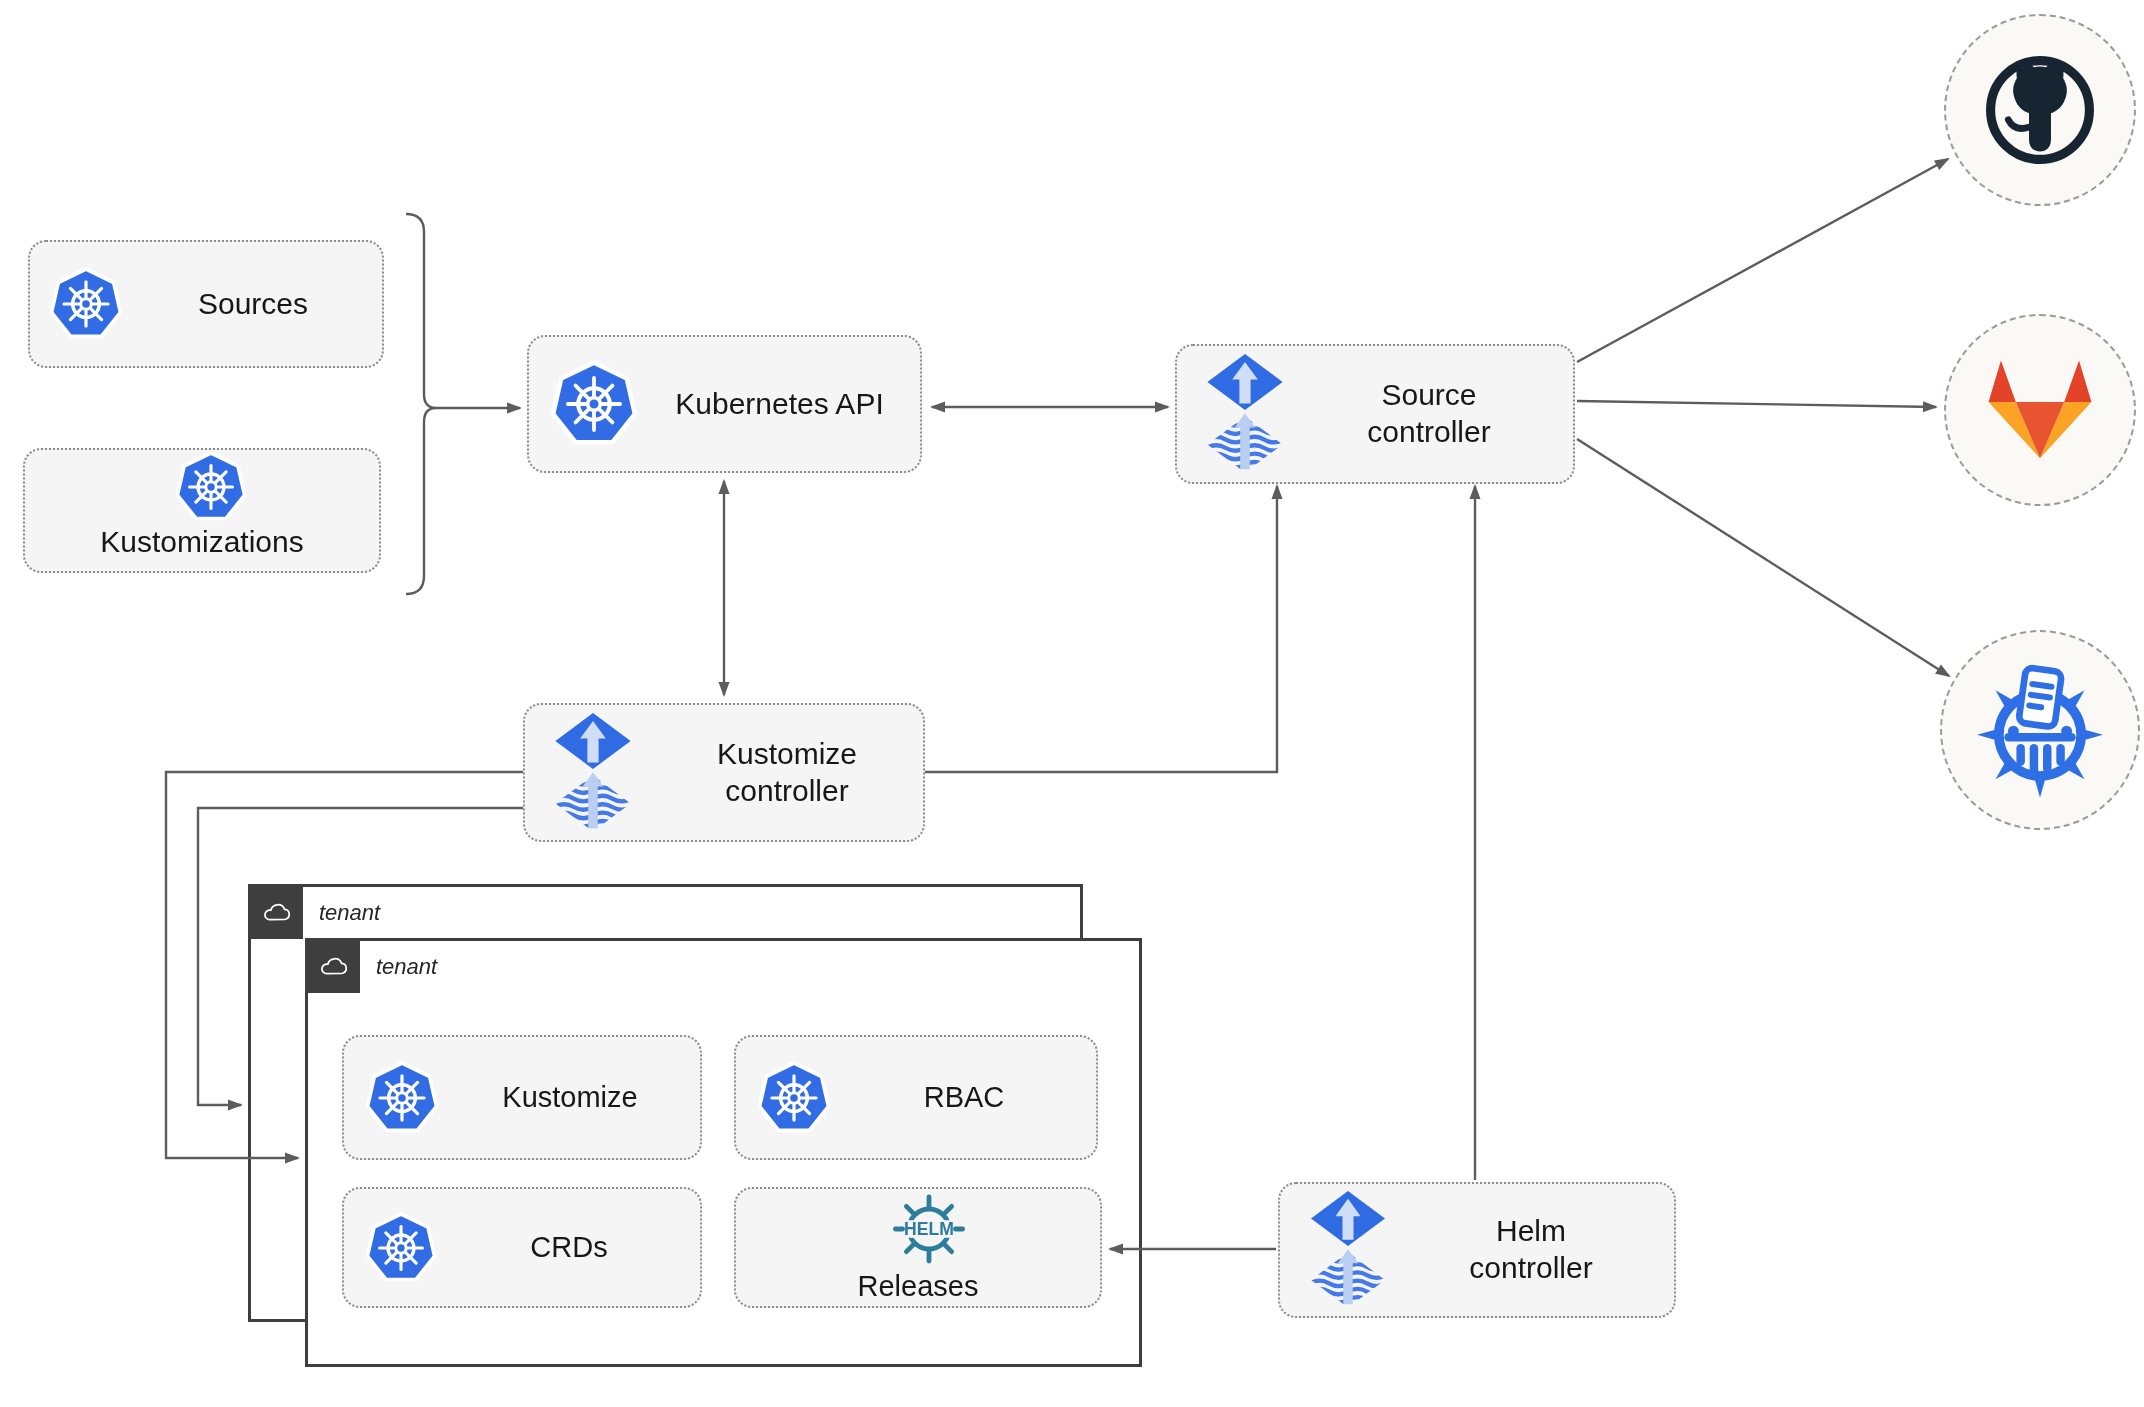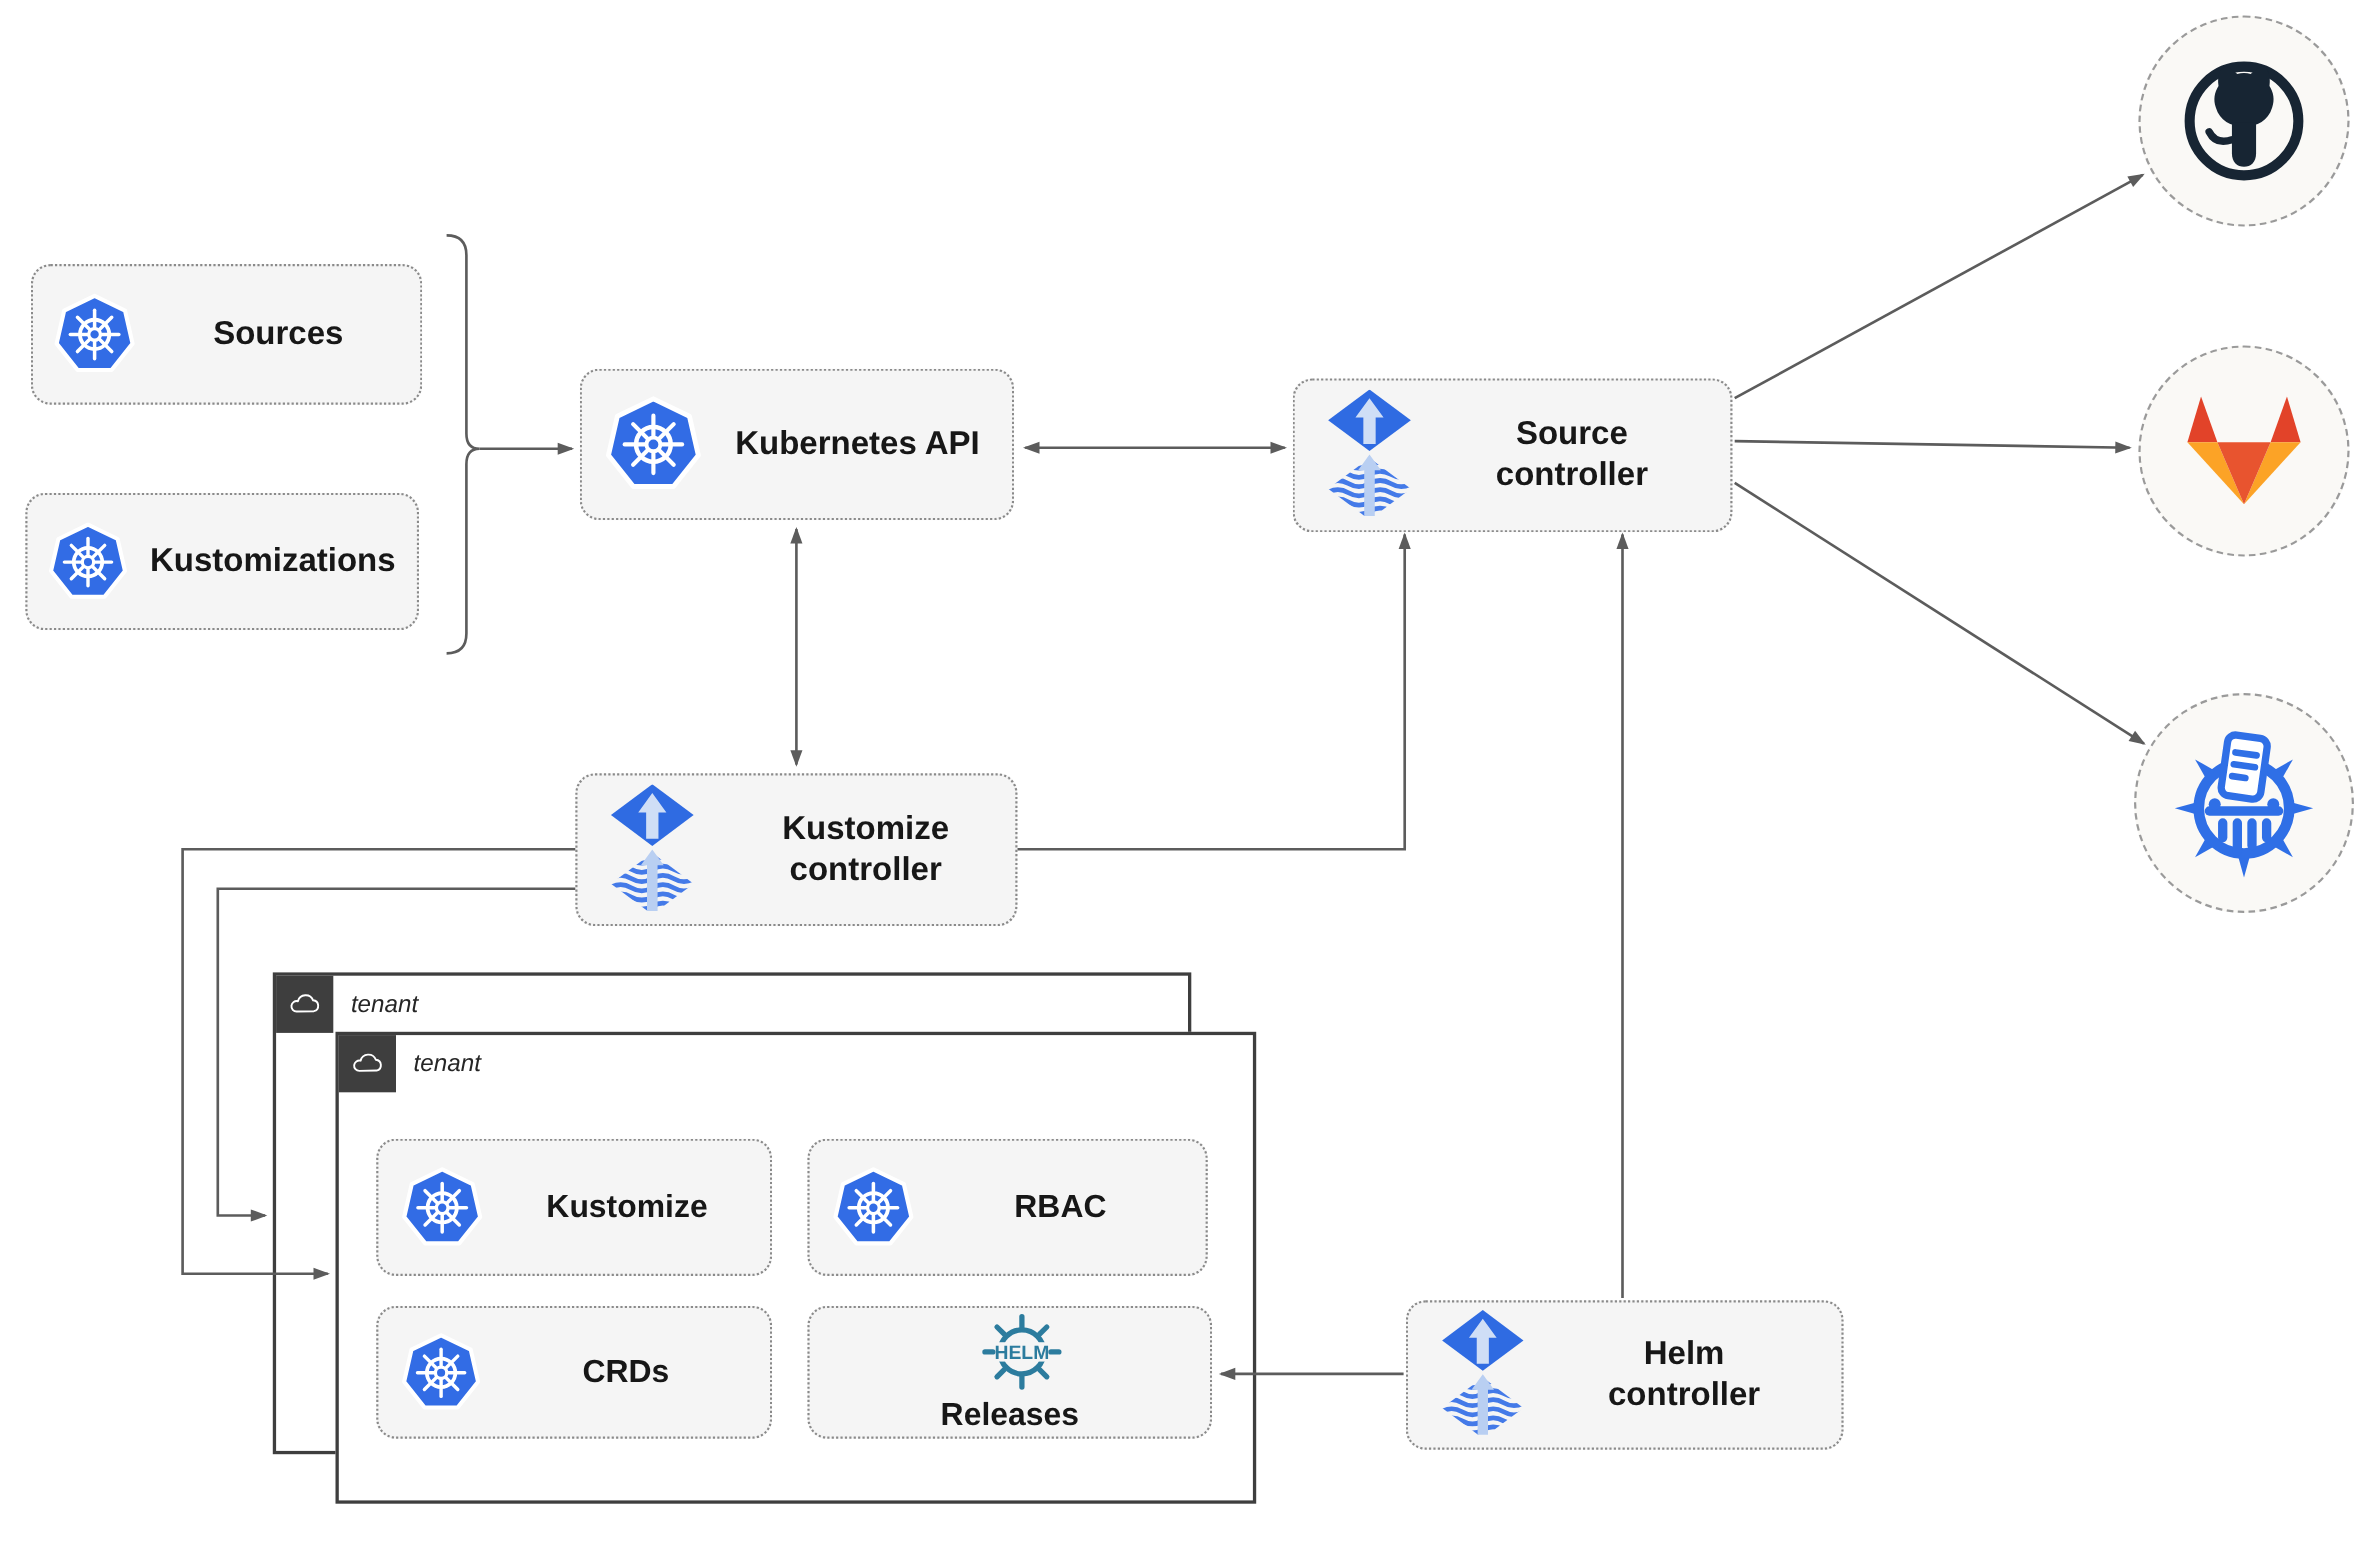--- a/index.html
+++ b/index.html
@@ -3,21 +3,21 @@
 <meta charset="utf-8">
 <style>
   html,body{margin:0;padding:0;background:#ffffff;}
   body{font-family:"Liberation Sans", sans-serif;}
   #canvas{position:relative;width:2144px;height:1407px;background:#ffffff;overflow:hidden;}
 
   
   .node{position:absolute;box-sizing:border-box;background:#f5f5f5;
         border:2px dotted #8a8a8a;border-radius:18px;
         display:flex;align-items:center;z-index:5;}
-  .node .label{flex:1;text-align:center;font-size:30px;color:#171717;line-height:1.22;font-weight:bold;}
+  .node .label{flex:1;text-align:center;font-size:30px;color:#171717;line-height:1.22;}
   .node .label.small{font-size:29px;}
 
   
   .circle-node{position:absolute;box-sizing:border-box;border-radius:50%;
         border:2.5px dashed #9a9a9a;background:#faf9f6;
         display:flex;align-items:center;justify-content:center;z-index:5;}
 
   
   .tenant{position:absolute;box-sizing:border-box;background:#ffffff;border:3px solid #3e3e3e;}
   .tenant-header{position:absolute;top:0;left:0;display:flex;align-items:center;}
@@ -161,21 +161,21 @@
     </div>
   </div>
 
   <div class="node" style="left:28px;top:240px;width:356px;height:128px;">
     <svg class="icon" style="margin-left:18px;" width="76" height="76">
         <use href="#sym-k8s"></use>
       </svg>
     <div class="label">Sources</div>
   </div>
 
-  <div class="node" style="left:23px;top:448px;width:358px;height:125px;">
+  <div class="node" style="left:23px;top:448px;width:358px;height:125px;flex-direction:column;">
     <svg class="icon" style="margin-left:18px;" width="74" height="74">
         <use href="#sym-k8s"></use>
       </svg>
     <div class="label">Kustomizations</div>
   </div>
 
   <div class="node" style="left:527px;top:335px;width:395px;height:138px;">
     <svg class="icon" style="margin-left:20px;" width="90" height="90">
         <use href="#sym-k8s"></use>
       </svg>

